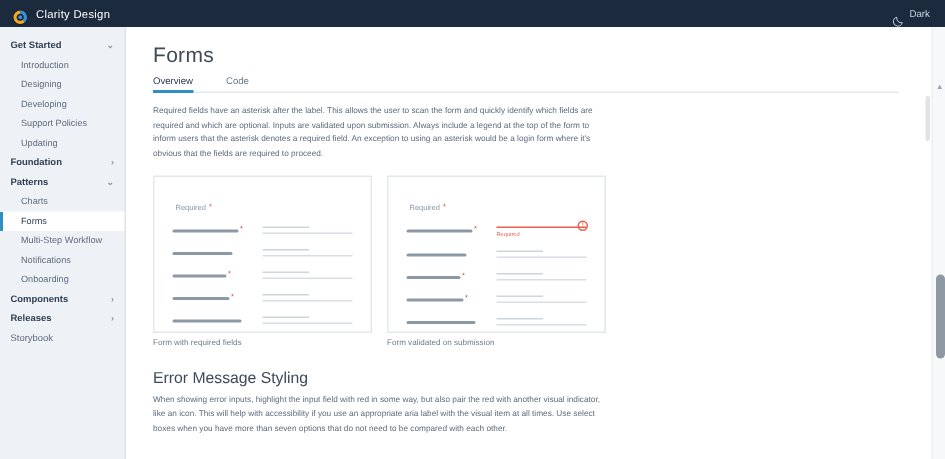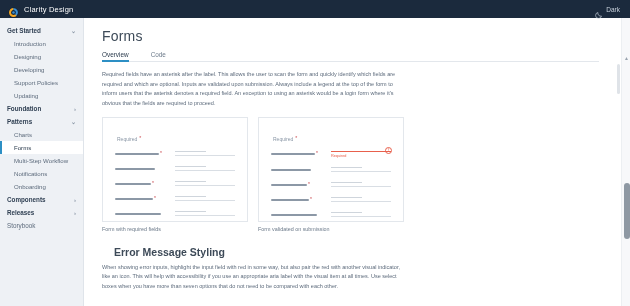--- a/index.html
+++ b/index.html
@@ -92,22 +92,22 @@
   .tab.active { color: #2a3a4c; }
   .tab.active:after {
     content: ""; position: absolute; left: 0; right: 0; bottom: -1px;
     height: 2px; background: #2d8fc4;
   }
   .section-title {
     font-size: 7.6px; color: #3d4a58; font-weight: bold;
     margin: 0 0 4px 0;
   }
   .section-title.big {
-    font-size: 10.5px; font-weight: bold; color: #3d4a58;
-    margin: 14px 0 5px 12px;
+    font-size: 10.5px; font-weight: normal; color: #3d4a58;
+    margin: 14px 0 5px 0;
   }
   .para {
     font-size: 5.5px; line-height: 1.75; color: #5d6b7c;
     margin: 0 0 8px 0; max-width: 302px;
   }
 
   
   .card-row { display: flex; gap: 10px; }
   .card-col { width: 146px; }
   .card {

